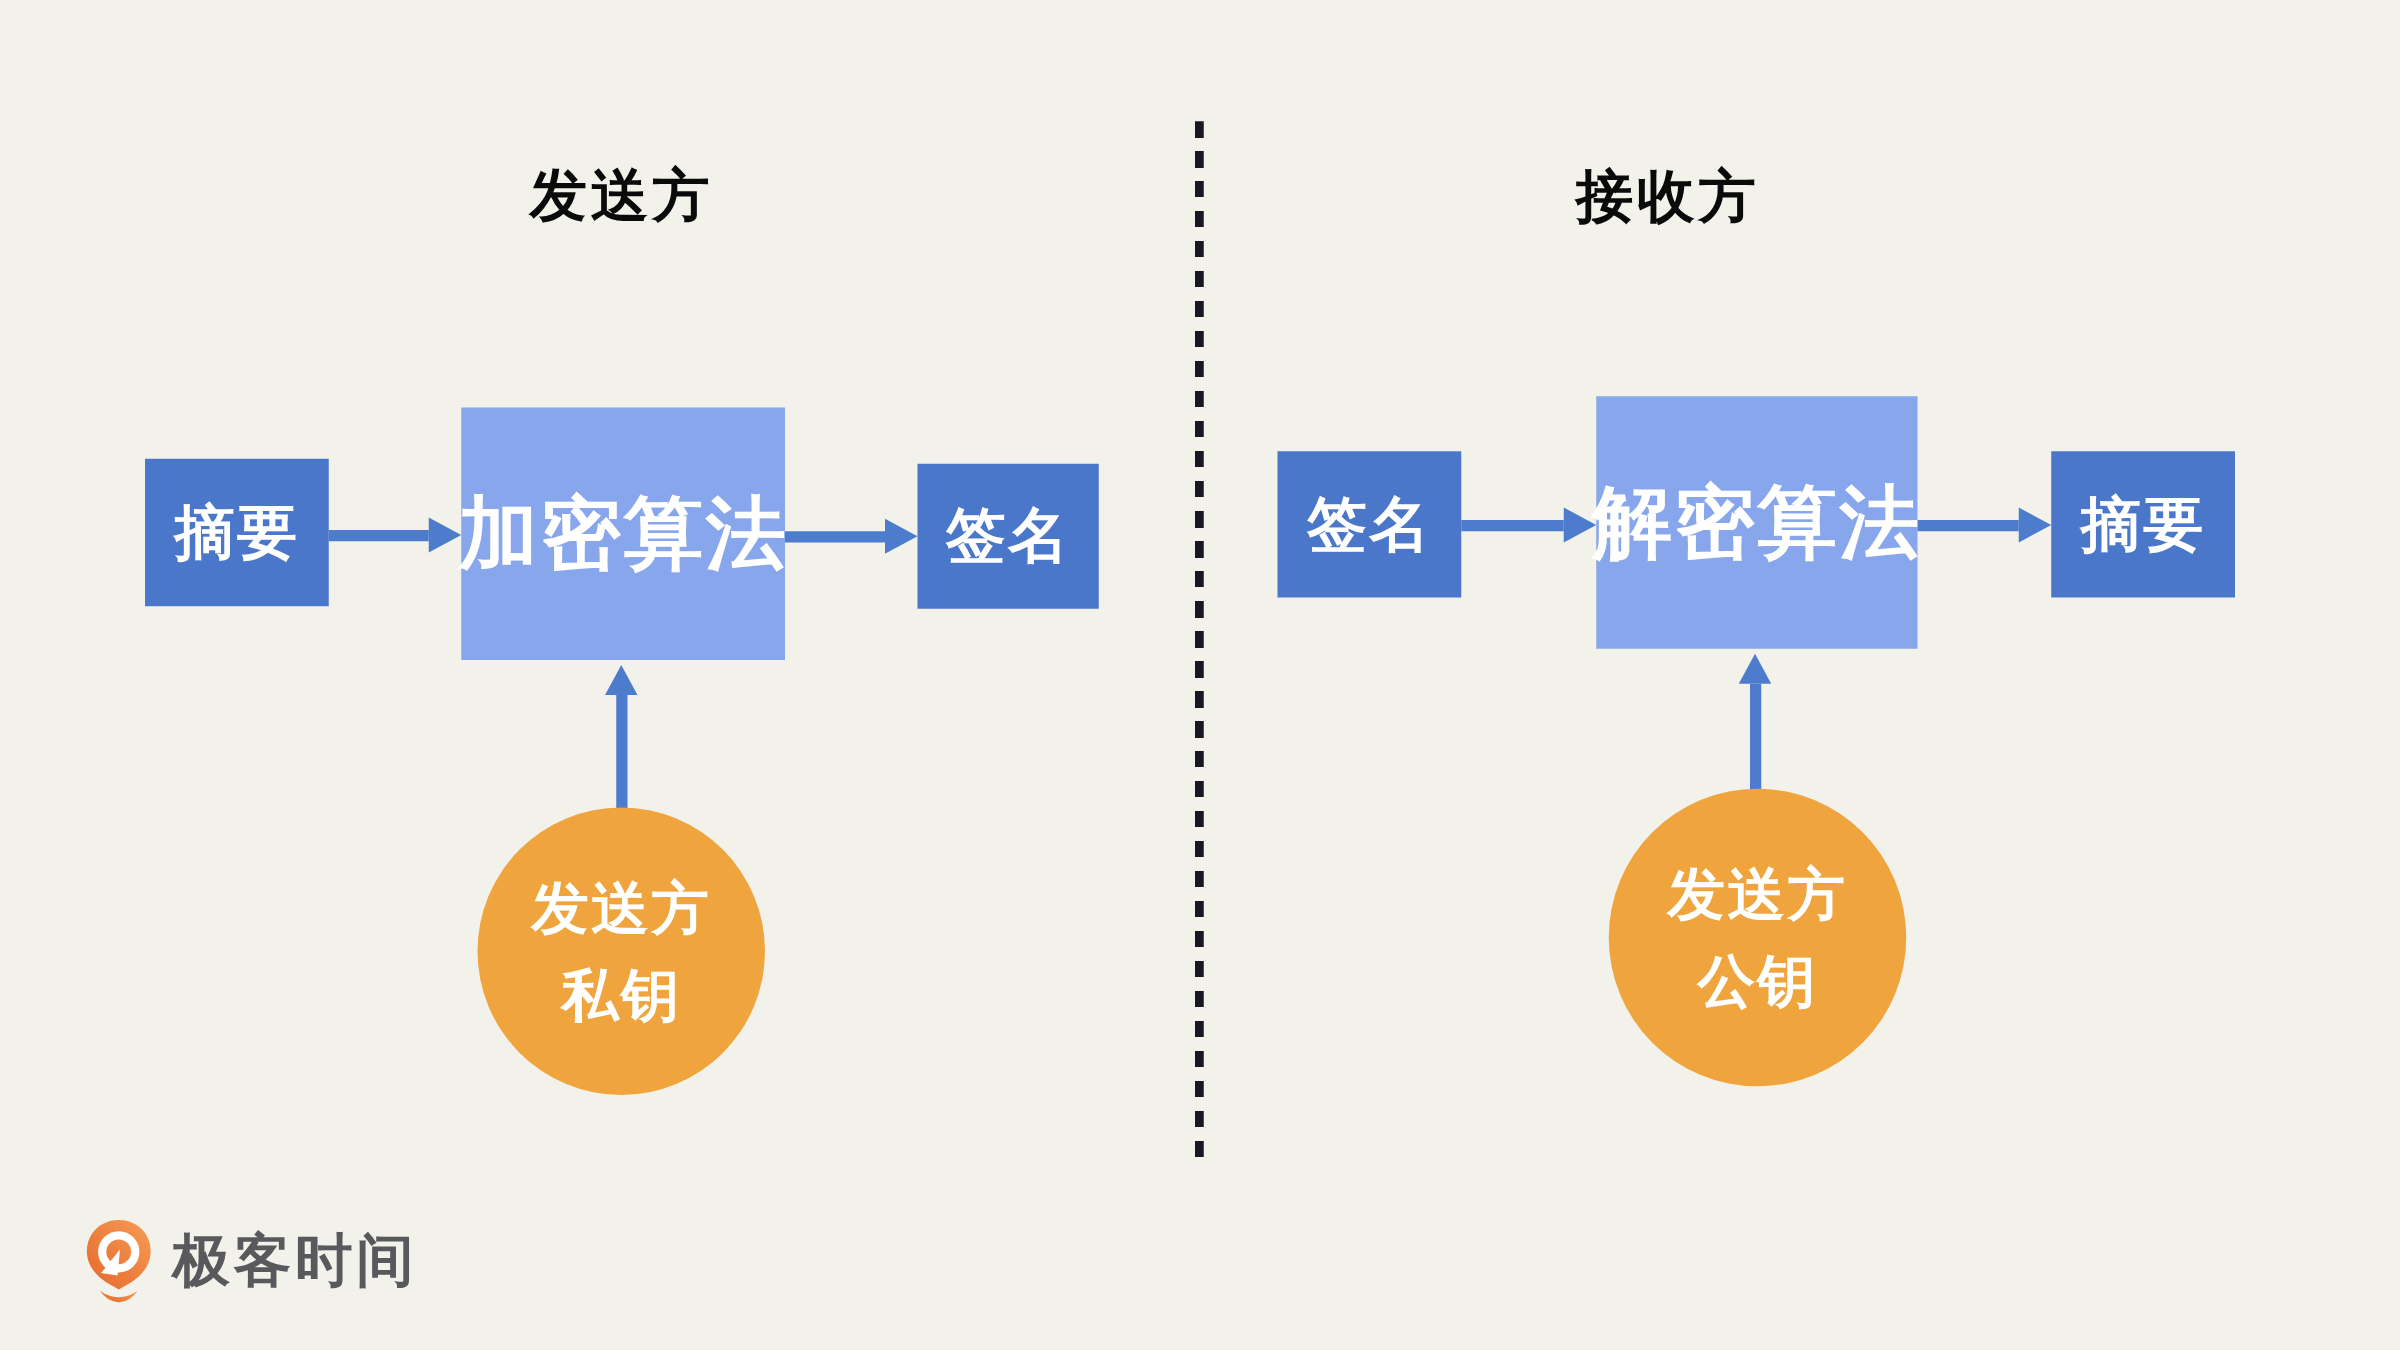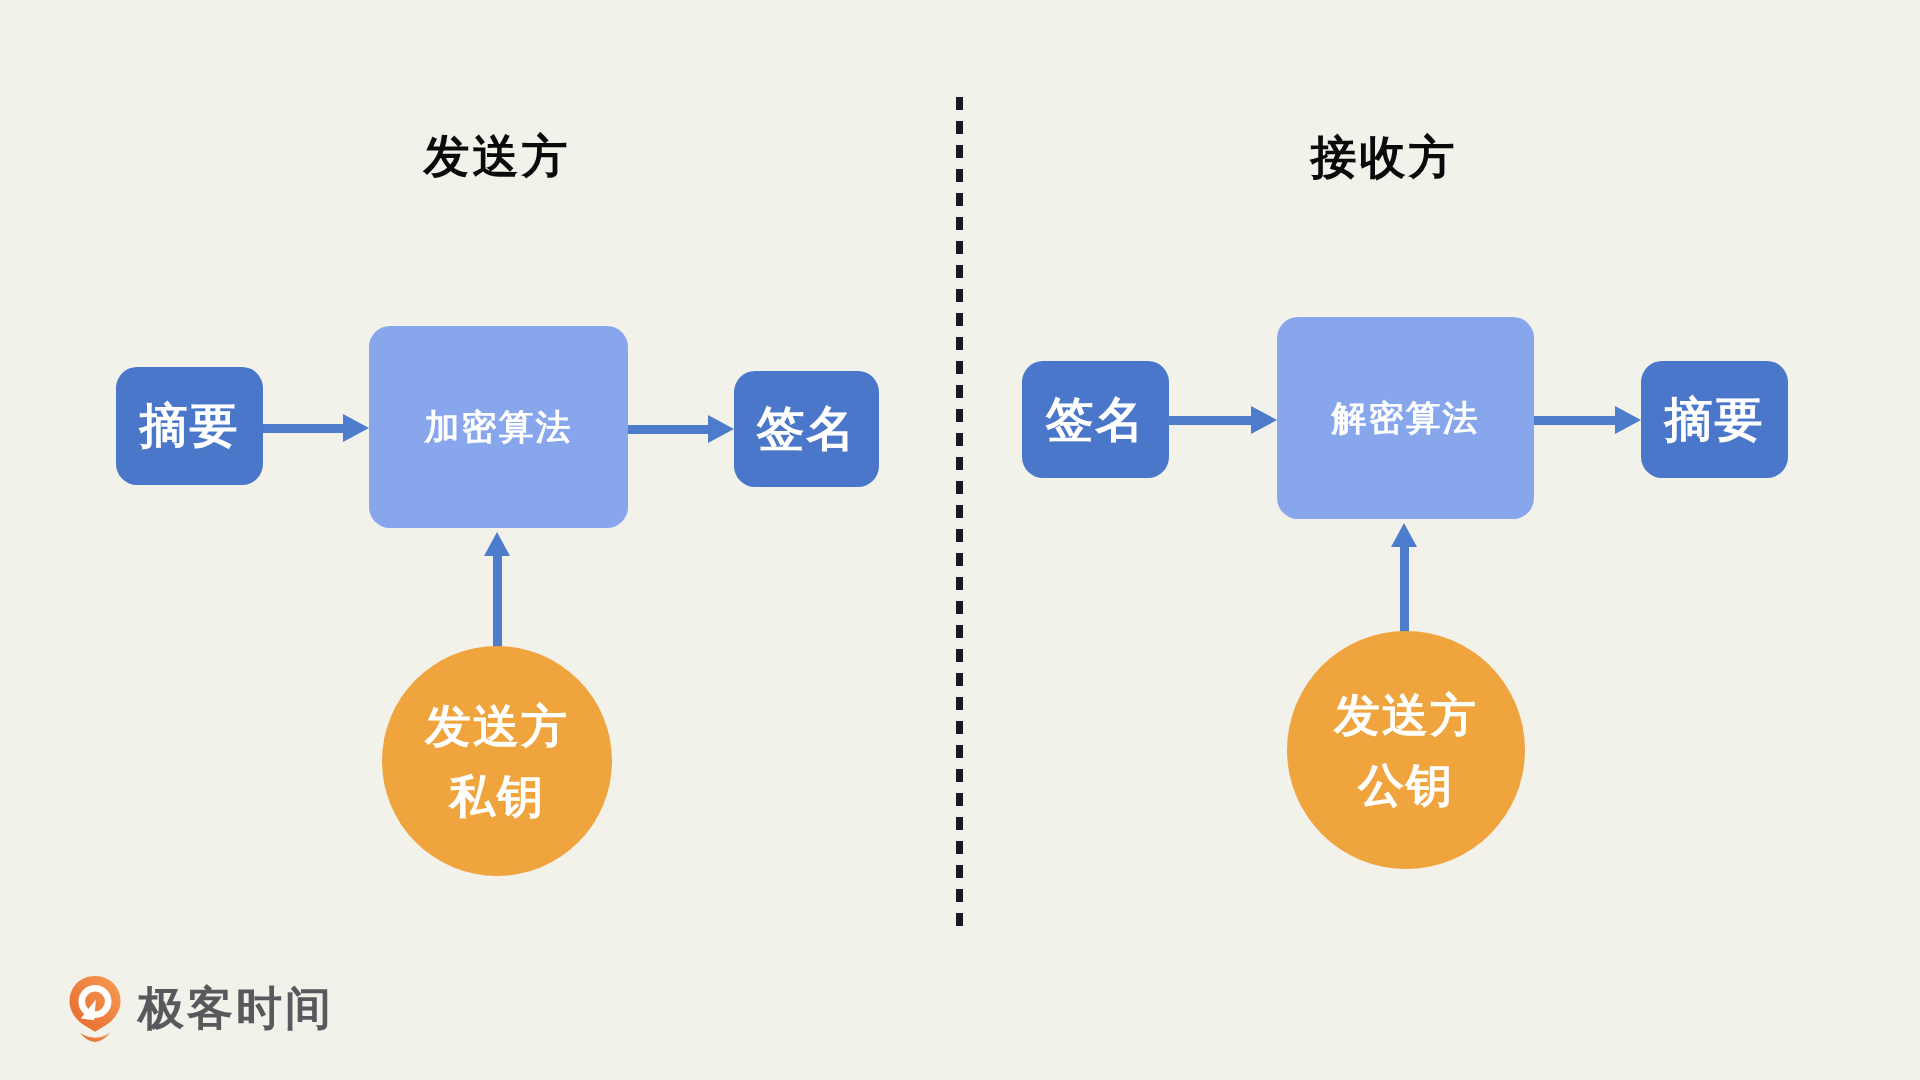--- a/index.html
+++ b/index.html
@@ -20,34 +20,34 @@
     font-family:"Liberation Sans", sans-serif;
   }
   .canvas{position:relative;width:1920px;height:916px;background:var(--page-bg,#F2F2EB);}
 
   .section-title{
     position:absolute;transform:translateX(-50%);
     font-size:46px;font-weight:bold;color:var(--title-text,#0A0A0A);
     white-space:nowrap;letter-spacing:3px;
   }
   .title-sender{left:497px;top:126px;}
-  .title-receiver{left:1384px;top:127px;text-align:center;}
+  .title-receiver{left:1334px;top:127px;text-align:center;}
 
   .divider{
     position:absolute;left:956px;top:97px;width:7px;height:831px;
     background:repeating-linear-gradient(to bottom,
       var(--divider-dark,#171822) 0 13px, transparent 13px 24px);
   }
 
   .box{
     position:absolute;display:flex;align-items:center;justify-content:center;
-    color:var(--box-text,#fff);font-weight:bold;white-space:nowrap;letter-spacing:2px;border-radius:21px;
+    color:var(--box-text,#fff);font-weight:bold;white-space:nowrap;letter-spacing:2px;
   }
   .box.dark{background:var(--box-dark-blue,#4A77C9);font-size:48px;}
-  .box.light{background:var(--box-light-blue,#87A6EC);font-size:35px;text-align:right;}
+  .box.light{background:var(--box-light-blue,#87A6EC);font-size:64px;text-align:right;}
 
   .box-digest-l{left:116px;top:367px;width:147px;height:118px;}
   .box-encrypt {left:369px;top:326px;width:259px;height:202px;}
   .box-sign-l  {left:734px;top:371px;width:145px;height:116px;}
   .box-sign-r  {left:1022px;top:361px;width:147px;height:117px;}
   .box-decrypt {left:1277px;top:317px;width:257px;height:202px;}
   .box-digest-r{left:1641px;top:361px;width:147px;height:117px;}
 
   .h-arrow{position:absolute;display:flex;align-items:center;height:28px;}
   .h-arrow .shaft{flex:1;height:9px;background:var(--arrow-blue,#4E7CCC);}

